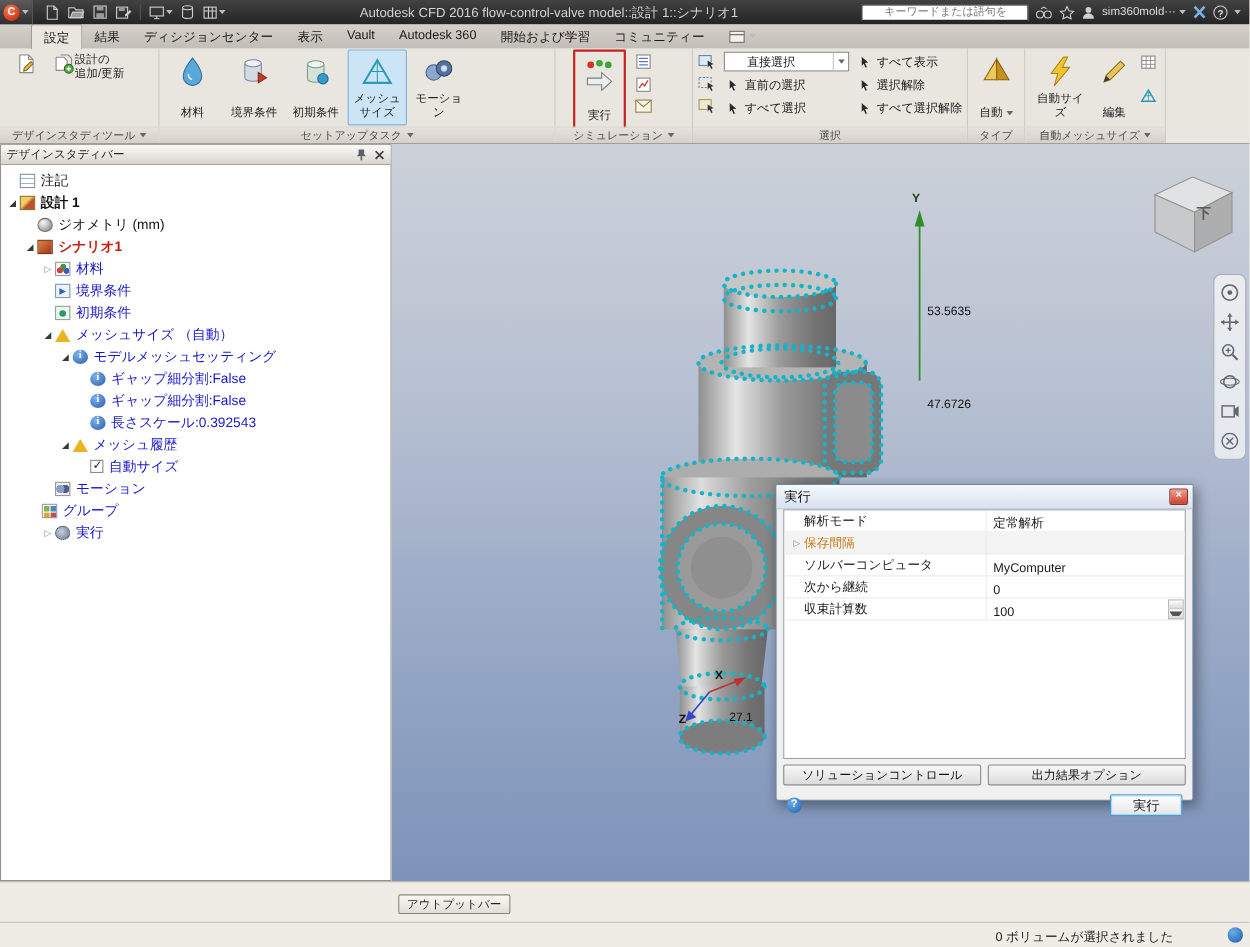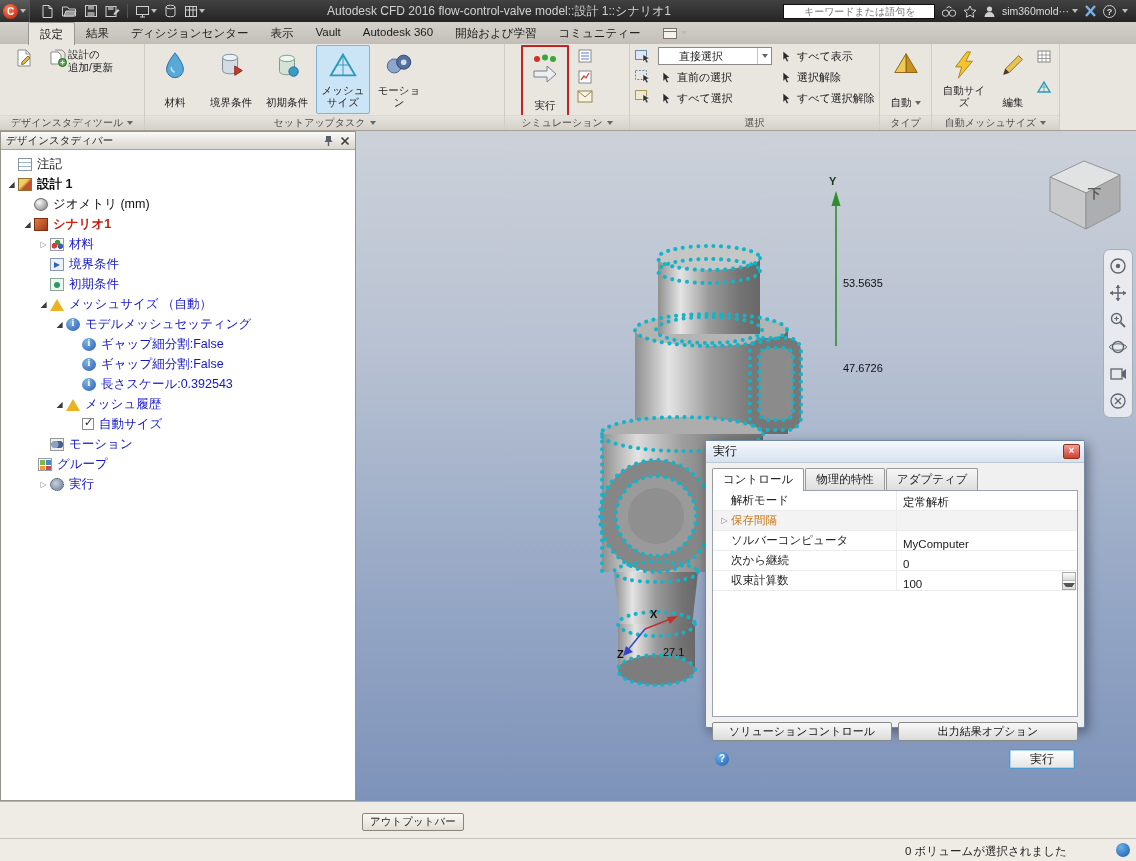--- a/index.html
+++ b/index.html
@@ -748,25 +748,20 @@
         </svg>
       </span>
   </div>
 </div>
 
 <div class="dialog">
   <div class="dlg-title">
     <span>実行</span>
     <span class="dlg-close"></span>
   </div>
-  <div class="dlg-tabs" id="dlgTabs">
-      <div class="dlg-tab active">コントロール</div>
-      <div class="dlg-tab">物理的特性</div>
-      <div class="dlg-tab">アダプティブ</div>
-    </div>
   <div class="dlg-table" id="dlgTable">
       <div class="dlg-row">
         <div class="d-label">
           <span class="d-exp"></span>
           <span class="txt">解析モード</span>
         </div>
         <div class="d-value">
           <span>定常解析</span>
         </div>
       </div>

